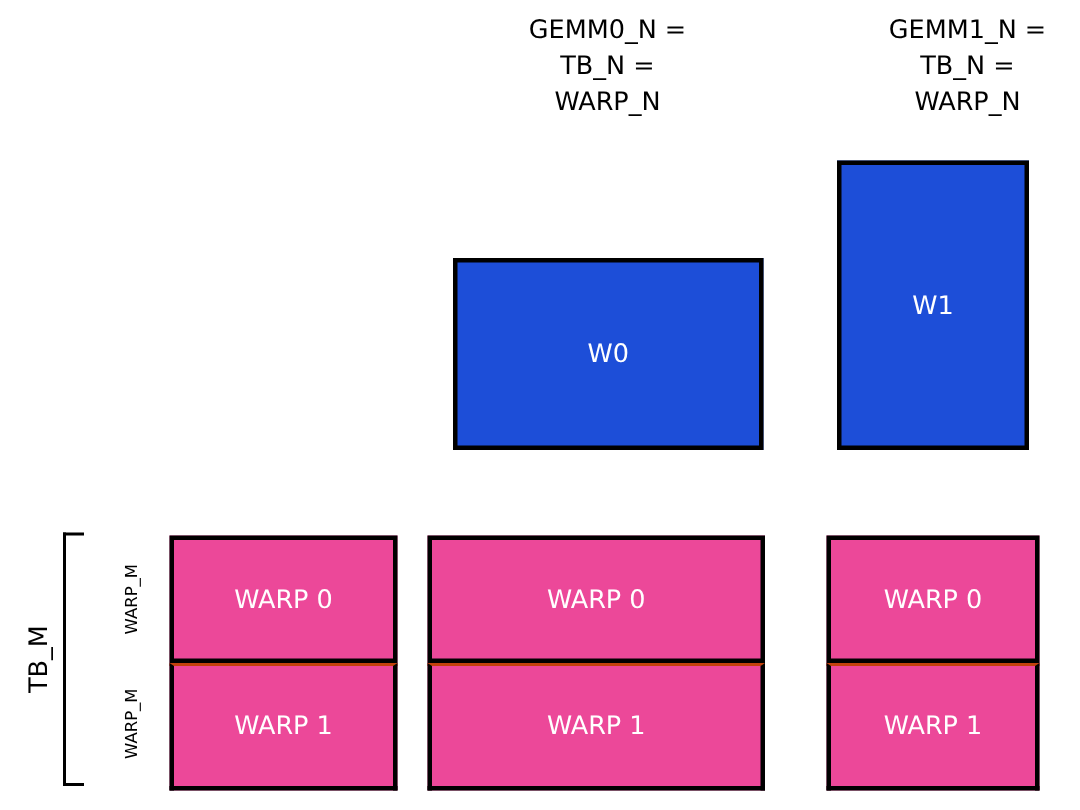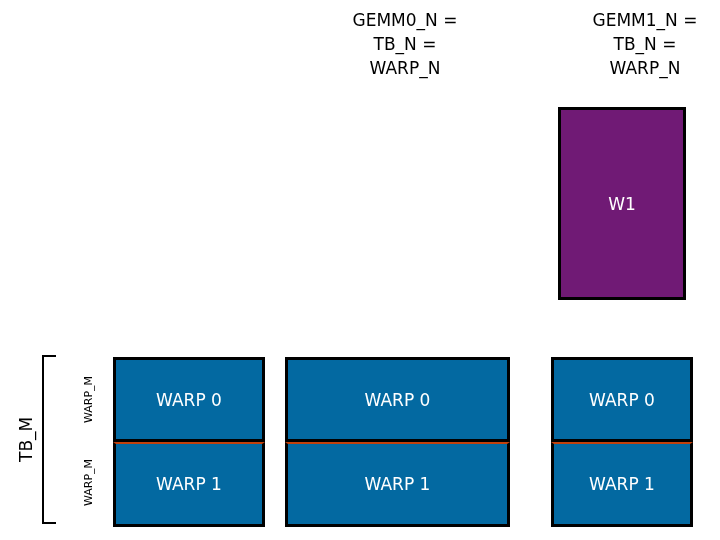--- a/index.html
+++ b/index.html
@@ -24,32 +24,32 @@
   .header-label {
     text-align: center;
     font-size: 17px;
     color: #000000;
     line-height: 24px;
     white-space: pre-line;
     font-family: "DejaVu Sans", sans-serif;
   }
 
   .blue-box {
-    background: #701a75;
+    background: #1d4ed8;
     border: 3px solid #000000;
     box-sizing: border-box;
     display: flex;
     align-items: center;
     justify-content: center;
     color: #ffffff;
     font-size: 17px;
   }
 
   .green-box {
-    background: #0369a1;
+    background: #ec4899;
     border: 3px solid #000000;
     box-sizing: border-box;
     display: flex;
     align-items: center;
     justify-content: center;
     color: #ffffff;
     font-size: 17px;
   }
   .green-box.lower { border-top: 2px solid #c2410c; }
 
@@ -77,20 +77,23 @@
 
 <div id="canvas">
 
   <div class="abs header-label" style="left:300px; top:8px; width:210px;">GEMM0_N =
 TB_N =
 WARP_N</div>
   <div class="abs header-label" style="left:545px; top:8px; width:200px;">GEMM1_N =
 TB_N =
 WARP_N</div>
 
+  <div class="abs blue-box" style="left:302px; top:172px; width:207px; height:128px;">
+    <span>W0</span>
+  </div>
   <div class="abs blue-box" style="left:558px; top:107px; width:128px; height:193px;">
     <span>W1</span>
   </div>
 
   <div class="abs bracket" style="left:42px; top:355px; width:14px; height:169px;"></div>
   <div class="abs vert-label" style="left:14px; top:355px; width:24px; height:169px;">TB_M</div>
 
   <div class="abs vert-label small" style="left:78px; top:358px; width:20px; height:82px;">WARP_M</div>
   <div class="abs vert-label small" style="left:78px; top:441px; width:20px; height:82px;">WARP_M</div>
 

